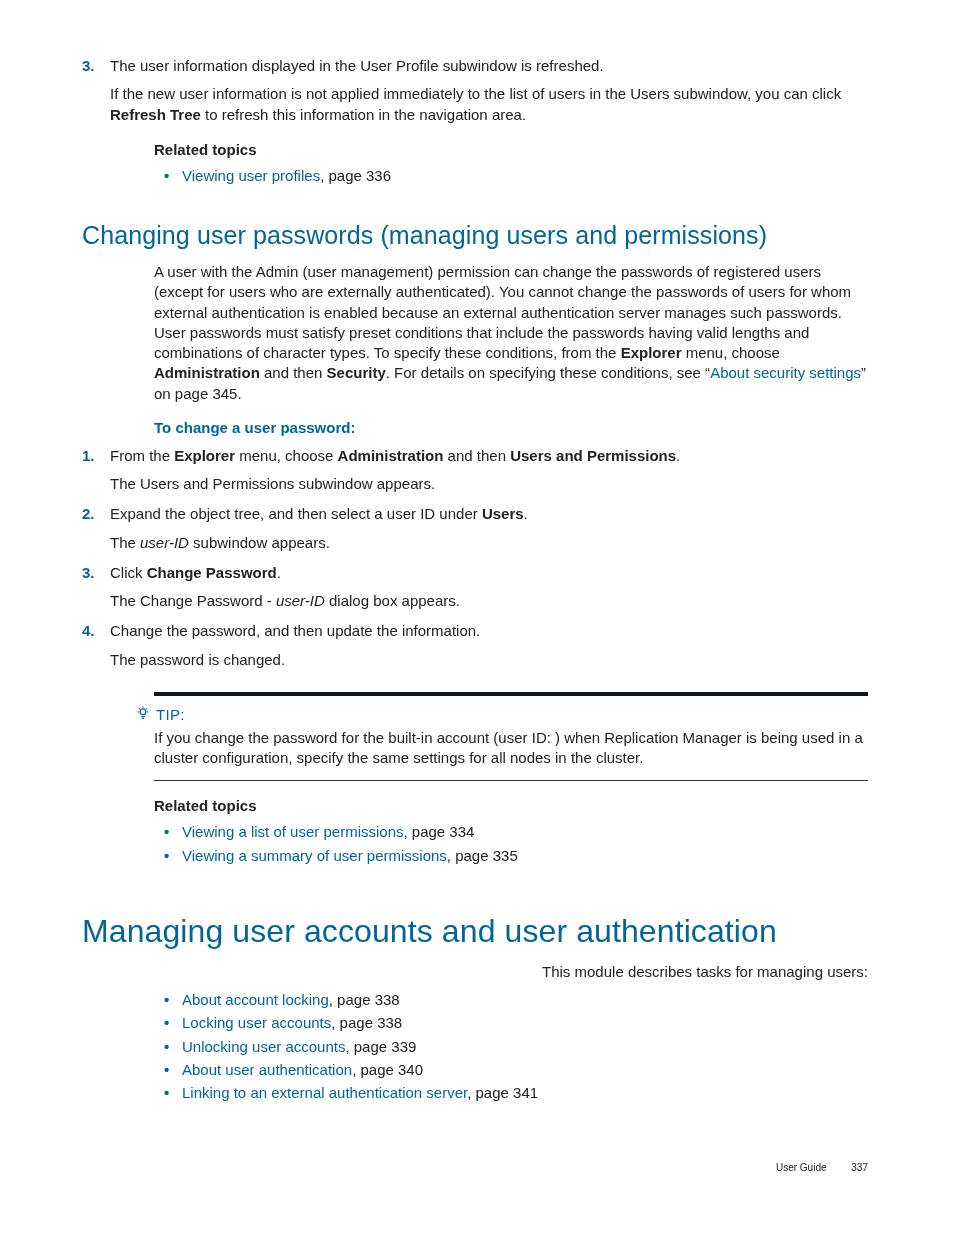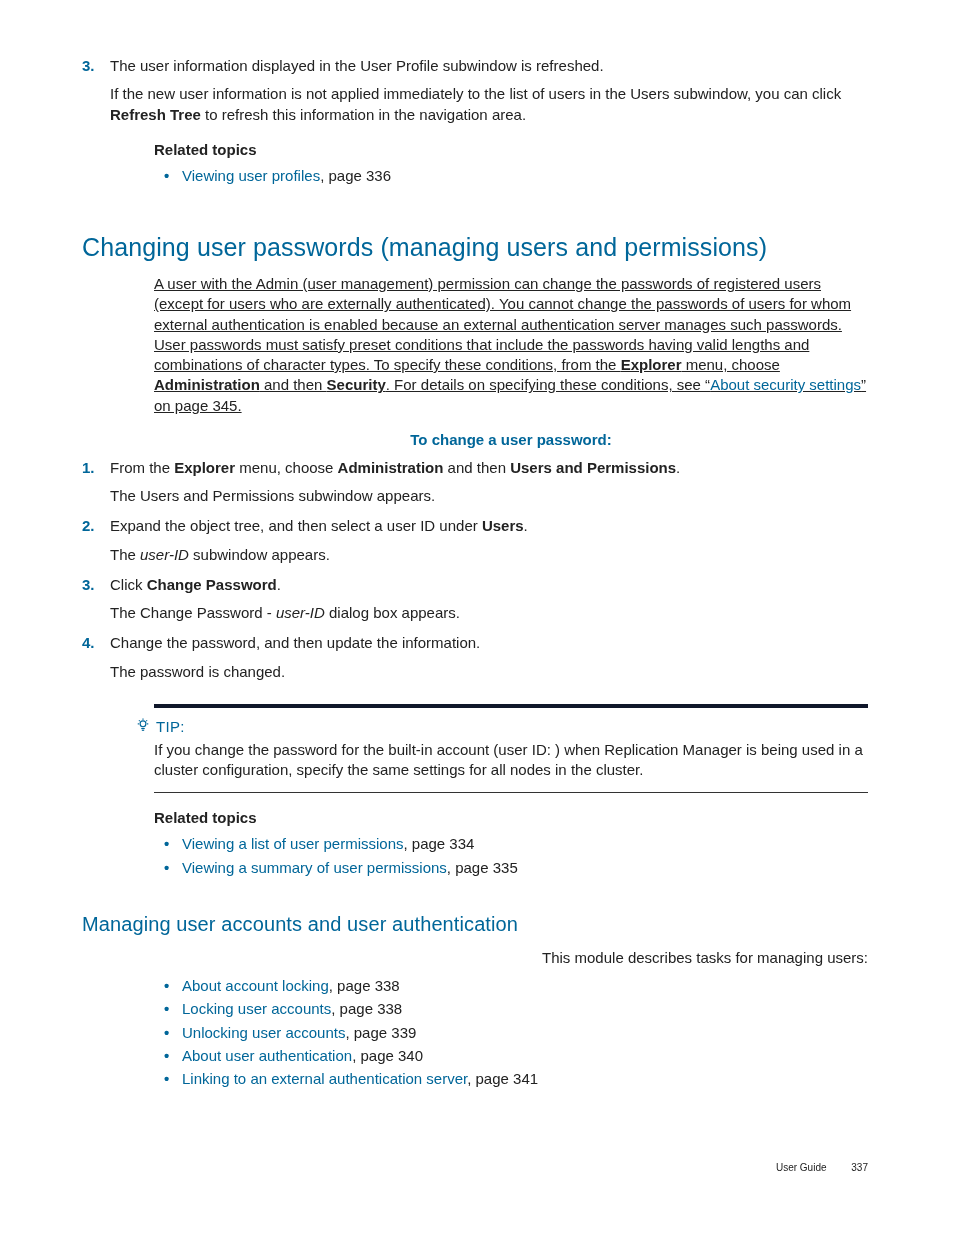--- a/index.html
+++ b/index.html
@@ -70,39 +70,38 @@
     top: 0;
     color: #006699;
     font-weight: bold;
   }
   a.link { color: #006699; text-decoration: none; }
   h2.section {
     font-family: Arial, Helvetica, sans-serif;
     font-weight: normal;
     color: #006699;
     font-size: 25px;
-    margin: 46px 0 10px 0;
+    margin: 34px 0 10px 0;
     letter-spacing: 0.1px;
   }
   h1.chapter {
     font-family: Arial, Helvetica, sans-serif;
     font-weight: normal;
     color: #006699;
-    font-size: 20px;
-    margin: 34px 0 12px 0;
+    font-size: 32px;
+    margin: 46px 0 12px 0;
     letter-spacing: 0.1px;
   }
   .proc-heading {
     margin-left: 72px;
     color: #006699;
     font-weight: bold;
     font-size: 15px;
     margin-top: 14px;
     margin-bottom: 10px;
-    text-align: center;
   }
   .bold { font-weight: bold; }
   .italic { font-style: italic; }
   .tip-box {
     margin: 22px 0 14px 72px;
     border-top: 4px solid #0f172a;
     border-bottom: 1px solid #333;
     padding: 10px 0 12px 0;
   }
   .tip-label-row {
@@ -146,21 +145,21 @@
   </ol>
 
   <div class="related-heading">Related topics</div>
   <ul class="bullets">
     <li>
       <a class="link">Viewing user profiles</a><span>, page 336</span>
     </li>
   </ul>
 
   <h2 class="section">Changing user passwords (managing users and permissions)</h2>
-  <p class="indent-body" style="margin-top:12px;text-decoration:underline;">
+  <p class="indent-body" style="margin-top:12px;">
     <span>A user with the Admin (user management) permission can change the passwords of registered users (except for users who are externally authenticated). You cannot change the passwords of users for whom external authentication is enabled because an external authentication server manages such passwords. User passwords must satisfy preset conditions that include the passwords having valid lengths and combinations of character types. To specify these conditions, from the </span><span class="bold">Explorer</span><span> menu, choose </span><span class="bold">Administration</span><span> and then </span><span class="bold">Security</span><span>. For details on specifying these conditions, see “</span><a class="link">About security settings</a><span>” on page 345.</span>
   </p>
 
   <div class="proc-heading">To change a user password:</div>
 
   <ol class="numlist indent-body" id="proc-steps">
       <li>
         <span class="num">1.</span>
         <p><span>From the </span><span class="bold">Explorer</span><span> menu, choose </span><span class="bold">Administration</span><span> and then </span><span class="bold">Users and Permissions</span><span>.</span></p>
         <p>The Users and Permissions subwindow appears.</p>

